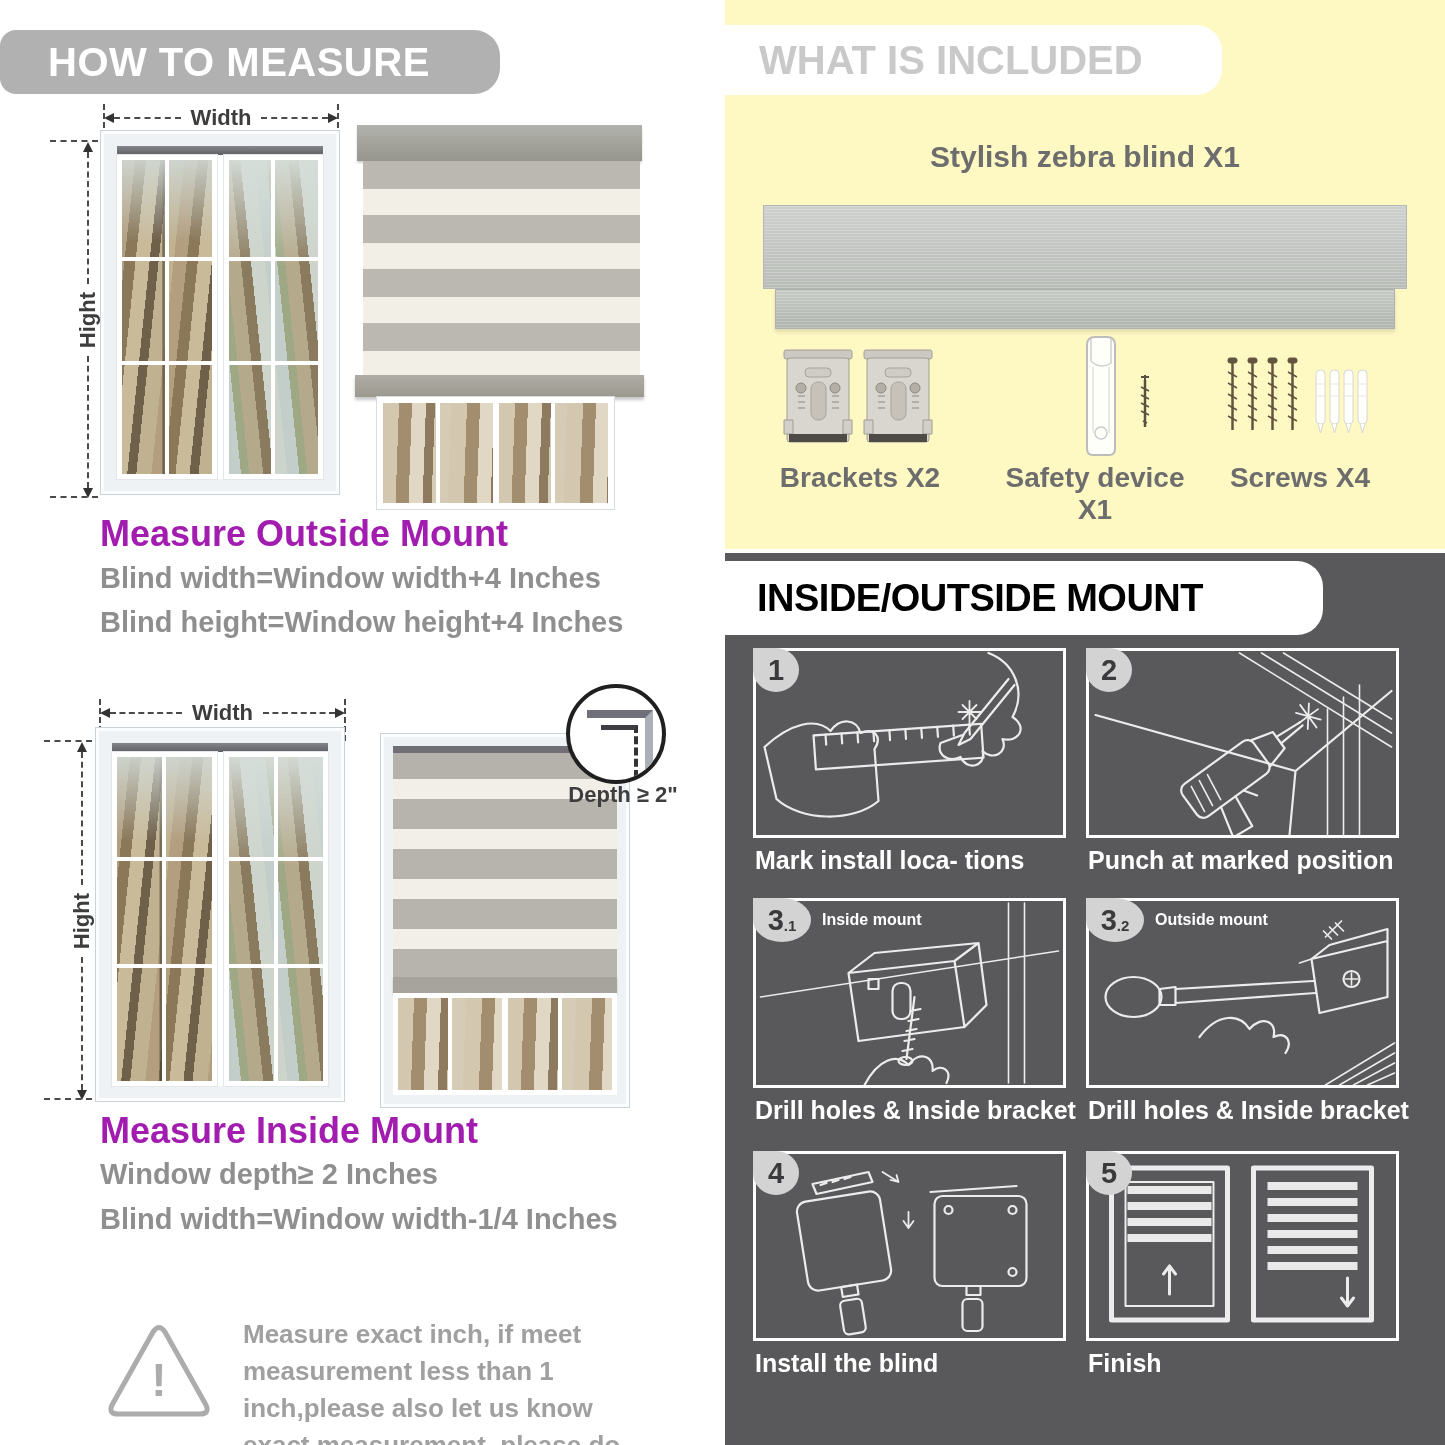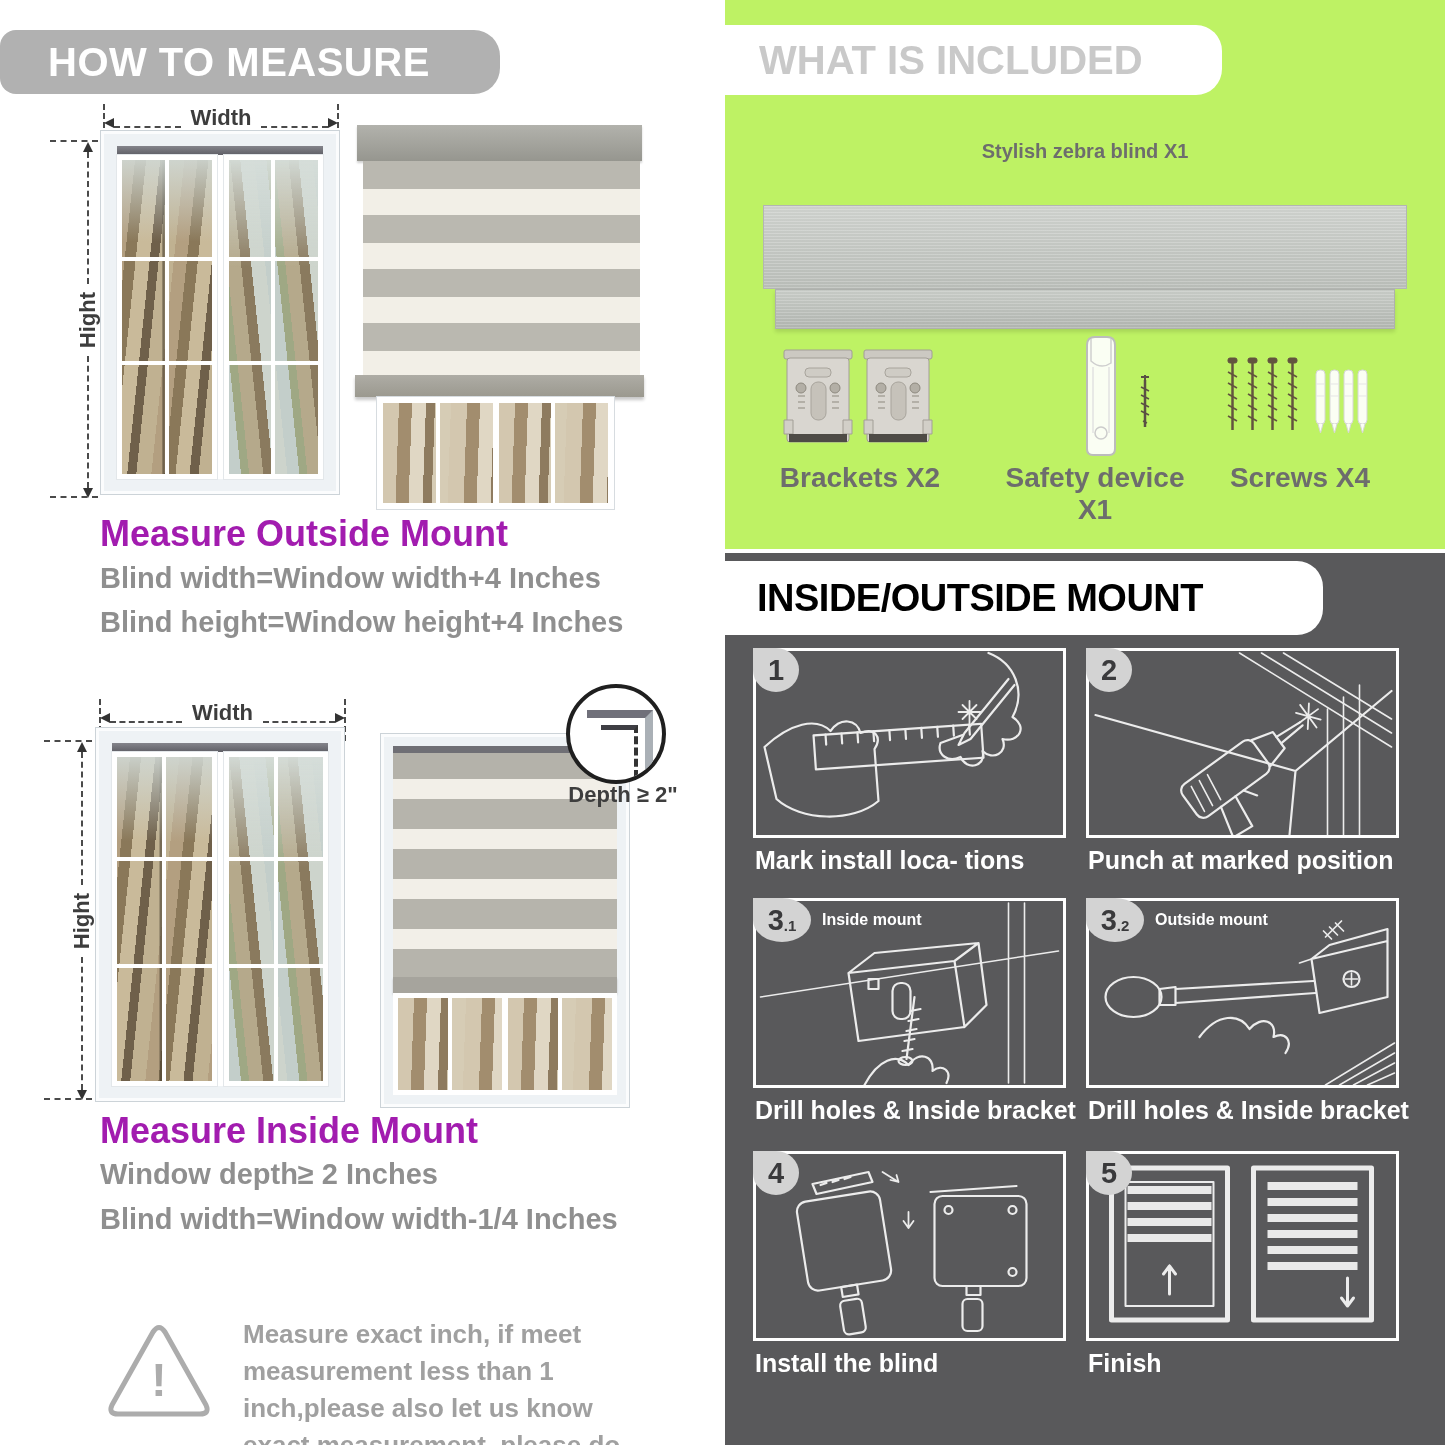--- a/index.html
+++ b/index.html
@@ -7,21 +7,21 @@
         font-family:"Liberation Sans",sans-serif;}
   .abs{position:absolute}
 
   
   .hdr-left{left:0;top:30px;width:500px;height:64px;background:#b1b1b1;border-radius:16px 26px 26px 16px;
             color:#fff;font-size:40px;font-weight:bold;line-height:64px;padding-left:48px;box-sizing:border-box;letter-spacing:.5px}
   .mtitle{font-size:36px;font-weight:bold;color:#a21caf}
   .mline{font-size:29px;font-weight:bold;color:#8f8f8f}
 
   
-  .w-arrow{display:flex;align-items:flex-end;height:20px}
+  .w-arrow{display:flex;align-items:center;height:20px}
   .w-arrow .dash{flex:1;height:0;border-top:2px dashed #4a4a4a}
   .w-arrow .lab{margin:0 10px;font-size:22px;font-weight:bold;color:#3d3d3d;line-height:20px}
   .ah{width:0;height:0}
   .ah-l{border-top:5px solid transparent;border-bottom:5px solid transparent;border-right:10px solid #333}
   .ah-r{border-top:5px solid transparent;border-bottom:5px solid transparent;border-left:10px solid #333}
   .ah-u{border-left:5px solid transparent;border-right:5px solid transparent;border-bottom:10px solid #333}
   .ah-d{border-left:5px solid transparent;border-right:5px solid transparent;border-top:10px solid #333}
   .tick-v{width:0;border-left:2px dashed #4a4a4a;height:42px}
   .tick-h{height:0;border-top:2px dashed #4a4a4a;width:48px}
   .h-arrow{display:flex;flex-direction:column;align-items:center;width:24px}
@@ -62,24 +62,24 @@
   .b2-win{height:92px;background:#fff;display:flex;gap:6px;padding:5px;flex:0 0 auto}
 
   .mag{border:4px solid #1f1f1f;border-radius:50%;background:#fff;overflow:hidden}
   .mag-l1{position:absolute;left:18%;top:24%;width:64%;height:66%;border-top:8px solid #70707a;border-right:8px solid #aab0b6}
   .mag-l2{position:absolute;left:34%;top:40%;width:36%;height:52%;border-top:5px solid #3e3e44;border-right:4px dashed #333}
   .depth-lab{font-size:22px;font-weight:bold;color:#3e3e3e;text-align:center}
 
   .warn-text{font-size:26px;font-weight:bold;color:#a0a0a0;line-height:37px}
 
   
-  .light-sec{left:725px;top:0;width:720px;height:549px;background:#bef264}
+  .light-sec{left:725px;top:0;width:720px;height:549px;background:#fef9c3}
   .hdr-incl{left:0;top:25px;width:497px;height:70px;background:#fff;border-radius:0 26px 26px 0;
             color:#c9c9c9;font-size:40px;font-weight:bold;line-height:70px;padding-left:34px;box-sizing:border-box}
-  .product-lab{left:0;top:140px;width:720px;text-align:center;font-size:20px;font-weight:bold;color:#6d6d6d}
+  .product-lab{left:0;top:140px;width:720px;text-align:center;font-size:30px;font-weight:bold;color:#6d6d6d}
   .rail1{left:38px;top:205px;width:644px;height:84px;border:1px solid #b3b6b2;box-sizing:border-box;
          background:repeating-linear-gradient(0deg, rgba(255,255,255,.22) 0 1px, rgba(0,0,0,0) 1px 3px),linear-gradient(180deg,#cdd0cc,#b8bcb7)}
   .rail2{left:50px;top:289px;width:620px;height:40px;border:1px solid #aeb1ad;box-sizing:border-box;
          background:repeating-linear-gradient(0deg, rgba(255,255,255,.2) 0 1px, rgba(0,0,0,0) 1px 3px),linear-gradient(180deg,#c6cac5,#b0b4af);box-shadow:0 3px 4px rgba(0,0,0,.12)}
   .item-lab{font-size:28px;font-weight:bold;color:#6d6d6d;text-align:center}
 
   .dark-sec{left:725px;top:553px;width:720px;height:892px;background:#59595b}
   .hdr-mount{left:0;top:8px;width:598px;height:74px;background:#fff;border-radius:0 26px 26px 0;
              color:#000000;font-size:38px;font-weight:bold;line-height:74px;padding-left:32px;box-sizing:border-box;letter-spacing:-.5px}
   .panel{position:absolute;width:313px;height:190px;border:3px solid #fff;box-sizing:border-box}

